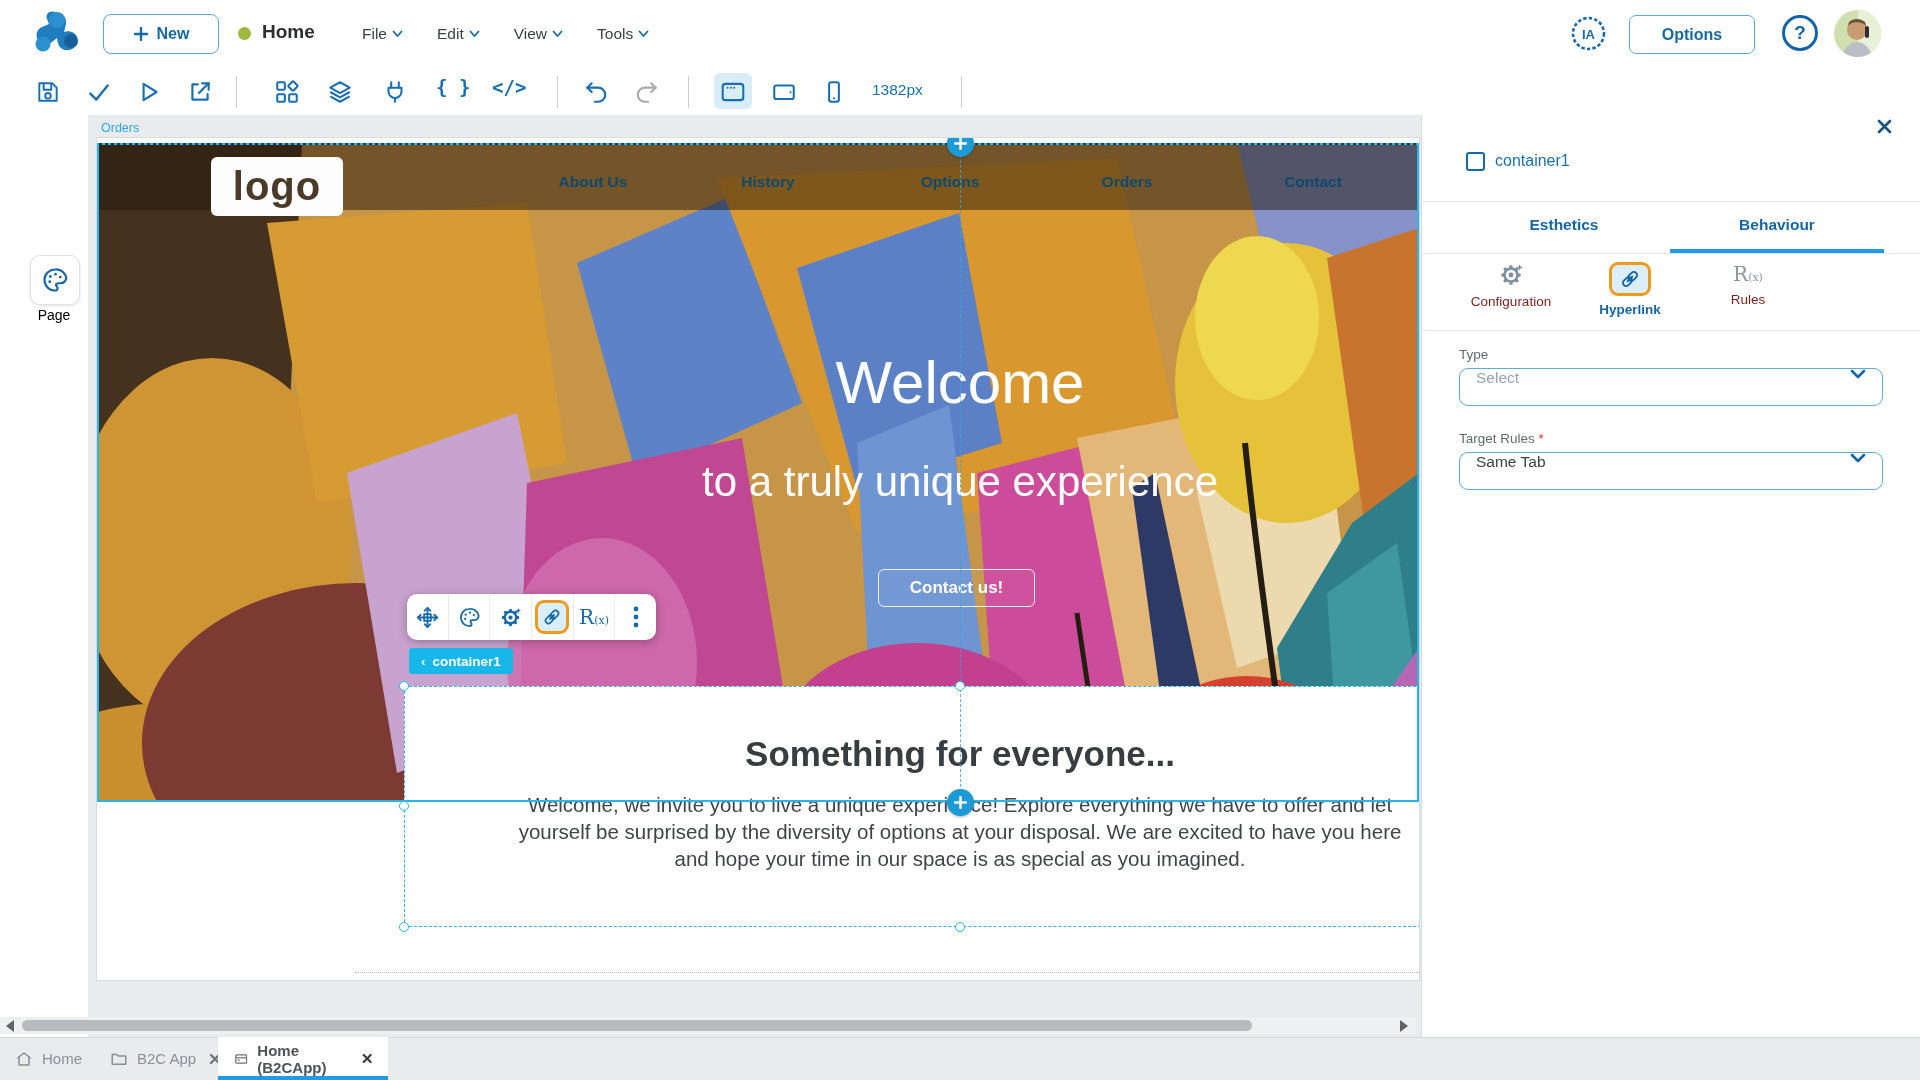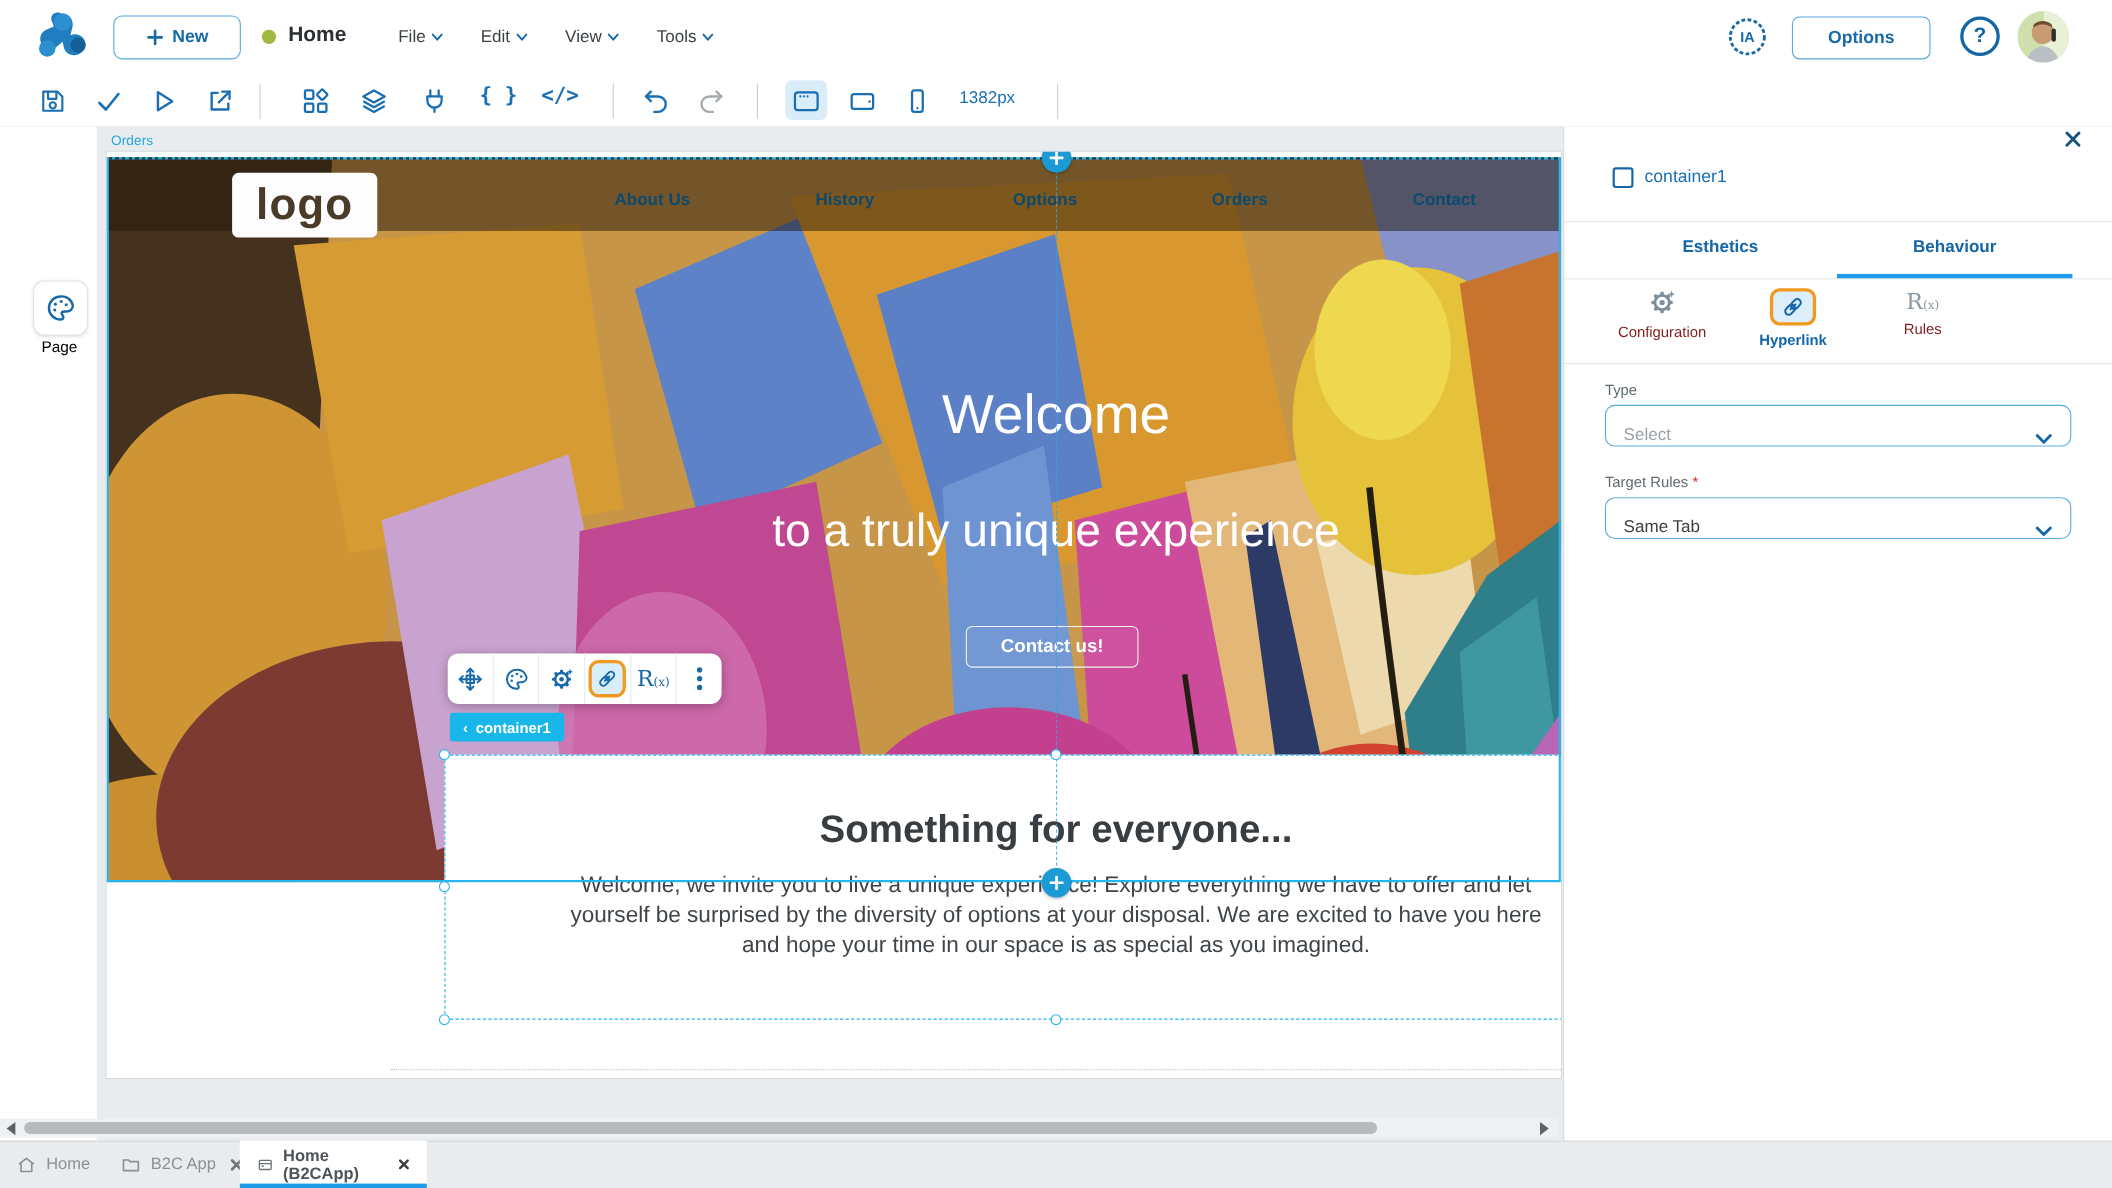--- a/index.html
+++ b/index.html
@@ -48,21 +48,21 @@
   .page-canvas{left:97px;top:138px;width:1322px;height:842px;background:#fff;overflow:hidden;
                box-shadow:0 0 0 1px #d8dbde;}
 
   
   .hero{left:0;top:5px;width:1322px;height:659px;overflow:hidden;}
   .hero svg.mural{position:absolute;left:0;top:0;}
   .site-nav{position:absolute;left:0;top:0;width:1322px;height:67px;background:rgba(33,21,9,.50);}
   .logo-box{position:absolute;left:114px;top:14px;width:132px;height:59px;background:#fdfdfd;border-radius:6px;
             display:flex;align-items:center;justify-content:center;font-size:40px;font-weight:bold;color:#4a3a28;letter-spacing:1px;}
   .nav-item{position:absolute;top:30px;transform:translateX(-50%);color:#0c4a6e;font-size:15.5px;font-weight:bold;cursor:pointer;}
-  .hero-title{position:absolute;left:0;top:205px;width:1726px;text-align:center;color:#fff;font-size:50px;font-weight:500;}
+  .hero-title{position:absolute;left:0;top:205px;width:1726px;text-align:center;color:#fff;font-size:60px;font-weight:500;}
   .hero-sub{position:absolute;left:0;top:315px;width:1726px;text-align:center;color:#fff;font-size:42px;}
   .hero-cta{position:absolute;left:781px;top:426px;width:155px;height:36px;border:1.6px solid #f2f2f2;border-radius:6px;
             color:#fff;font-size:17px;font-weight:bold;display:flex;align-items:center;justify-content:center;
             background:rgba(255,255,255,.04);cursor:pointer;}
 
   .container1{left:307px;top:548px;width:1112px;height:241px;background:#fff;}
   .c-heading{position:absolute;left:0;top:48px;width:100%;text-align:center;font-size:35px;font-weight:bold;color:#383d42;}
   .c-line{position:absolute;left:50%;transform:translateX(-50%);white-space:nowrap;font-size:20.5px;color:#3f4449;}
   .dotted-line{left:258px;top:834px;width:1064px;border-top:1px dotted #b3b7bb;}
 
@@ -101,21 +101,21 @@
   .p-div2{position:absolute;left:1421px;top:253px;width:499px;border-top:1px solid #e4e6e8;}
   .subtab{position:absolute;top:262px;width:140px;display:flex;flex-direction:column;align-items:center;gap:6px;cursor:pointer;}
   .subtab .lbl{font-size:13.5px;color:#7f1d1d;}
   .subtab .lbl.on{color:#1566a6;font-weight:bold;}
   .subtab-hl{width:42px;height:34px;border-radius:9px;background:#ddeefb;border:3px solid #ef9a1e;box-sizing:border-box;
              display:flex;align-items:center;justify-content:center;}
   .p-div3{position:absolute;left:1421px;top:330px;width:499px;border-top:1px solid #e4e6e8;}
   .fld-lbl{position:absolute;left:1459px;font-size:13.5px;color:#5f6a72;}
   .req{color:#d93025;}
   .dropdown{position:absolute;left:1459px;width:424px;height:38px;border:1.5px solid #5aabdf;border-radius:9px;
-            box-sizing:border-box;display:flex;align-items:flex-end;padding:0 16px;font-size:15.5px;cursor:pointer;background:#fff;}
+            box-sizing:border-box;display:flex;align-items:flex-start;padding:0 16px;font-size:15.5px;cursor:pointer;background:#fff;}
   .dd-value{flex:1;}
   .dd-placeholder{color:#98a2aa;}
   .dd-filled{color:#3c4043;}
 
   
   .hscroll-track{left:0;top:1017px;width:1416px;height:17px;background:#eef0f2;}
   .hscroll-thumb{left:22px;top:1020px;width:1230px;height:11px;background:#b7bbbf;border-radius:6px;cursor:pointer;}
   .scroll-arrow{position:absolute;top:1020px;width:0;height:0;cursor:pointer;}
   .arrow-left{left:6px;border-top:6px solid transparent;border-bottom:6px solid transparent;border-right:8px solid #5f6368;}
   .arrow-right{left:1400px;border-top:6px solid transparent;border-bottom:6px solid transparent;border-left:8px solid #5f6368;}

